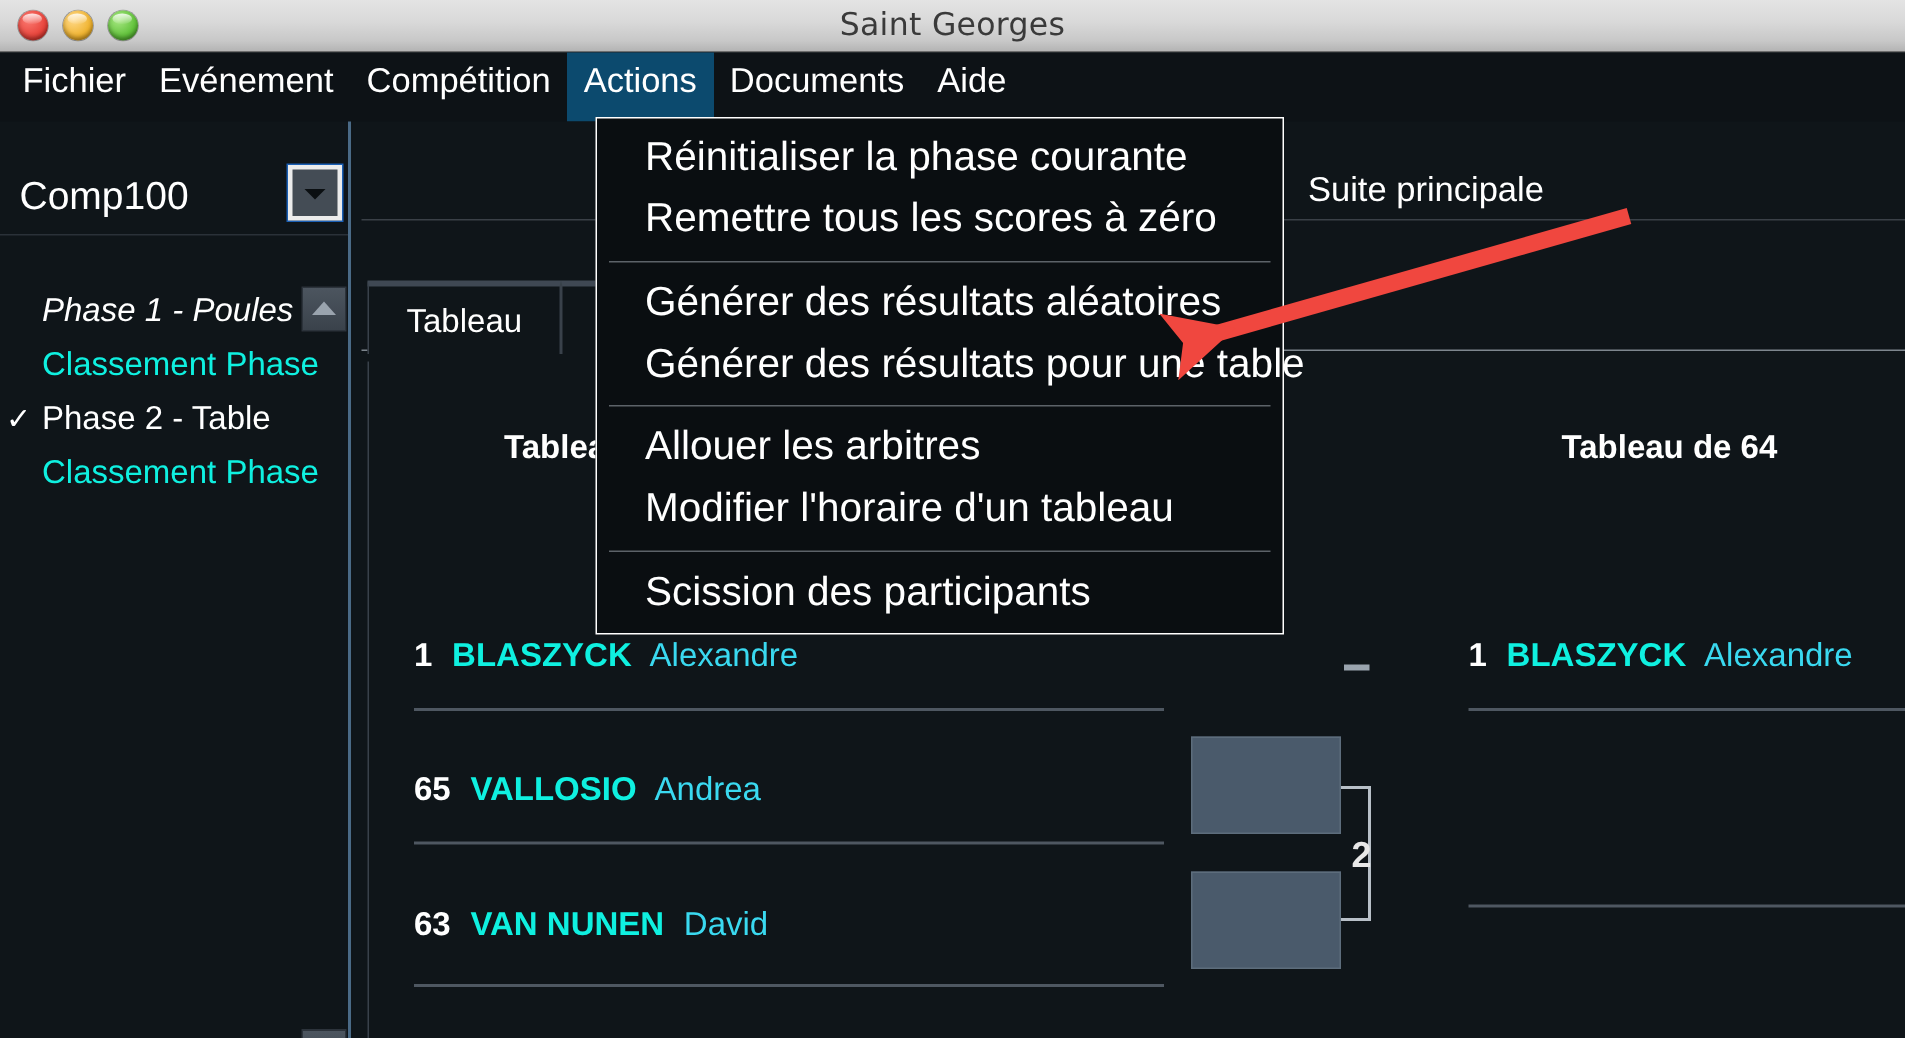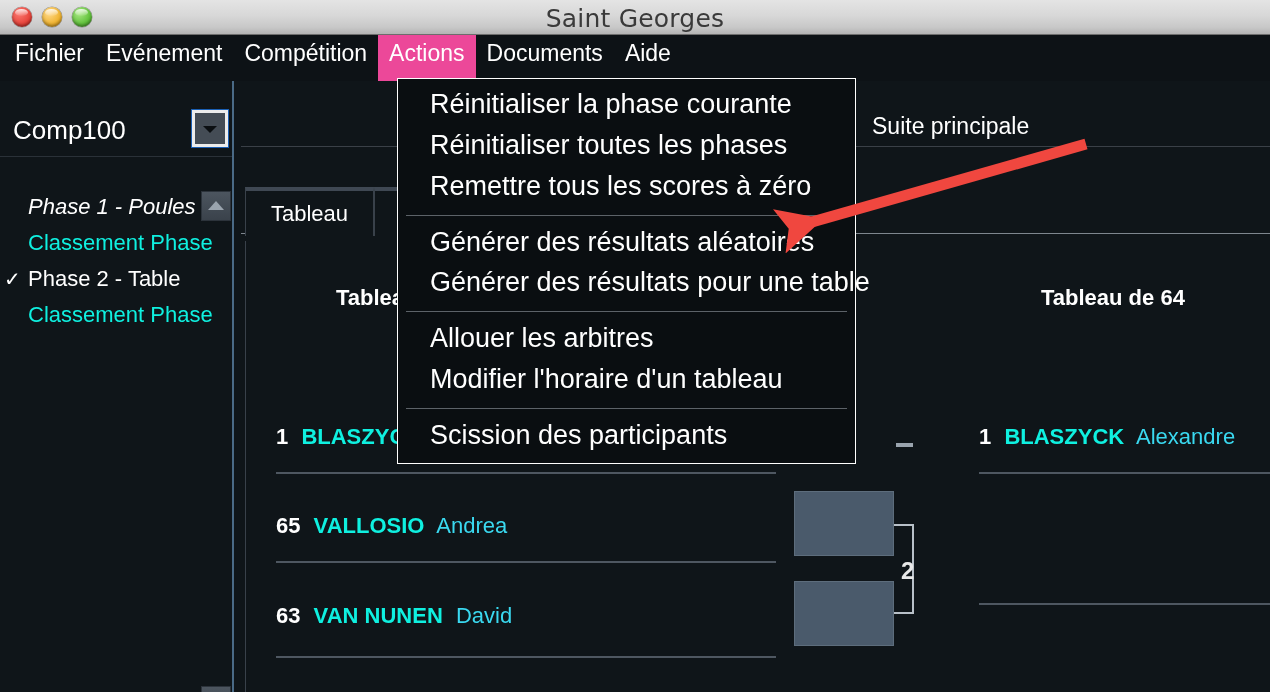--- a/index.html
+++ b/index.html
@@ -23,21 +23,21 @@
     left: 0; top: 0;
     width: 1270px; height: 35px;
     background: linear-gradient(to bottom, #e4e4e4 0%, #d8d8d8 45%, #c8c8c8 80%, #b4b4b4 100%);
     border-bottom: 1px solid #6d6d6d;
     box-sizing: border-box;
   }
   .title-text {
     position: absolute;
     left: 0; right: 0; top: 4px;
     text-align: center;
-    font-size: 25px;
+    font-size: 21px;
     color: #3a3a3a;
     font-family: "DejaVu Sans", sans-serif;
     letter-spacing: 0.2px;
   }
   .lights { position: absolute; left: 12px; top: 7px; display: flex; gap: 10px; }
   .light {
     width: 20px; height: 20px; border-radius: 50%;
     box-shadow: inset 0 -2px 3px rgba(0,0,0,0.35), 0 0 0 0.5px rgba(0,0,0,0.35);
     position: relative;
   }
@@ -61,21 +61,21 @@
     padding-left: 4px;
     box-sizing: border-box;
   }
   .menubar-item {
     font-size: 23px;
     color: #ffffff;
     padding: 7px 11px 8px 11px;
     white-space: nowrap;
     line-height: 1;
   }
-  .menubar-item.active { background: #ec4899; }
+  .menubar-item.active { background: #0c4a6e; }
 
   
   .left-panel {
     position: absolute;
     left: 0; top: 81px;
     width: 233px; height: 611px;
     background: #0f1519;
   }
   .combo-row {
     position: absolute;
@@ -410,21 +410,20 @@
         <span class="first">Alexandre</span>
       </div>
       <div class="entry-line" style="left:733px; top:231px; width:292px;"></div>
       <div class="entry-line" style="left:733px; top:362px; width:292px;"></div>
 
     </div>
   </div>
 
   <div class="dropdown">
     <div class="menu-item">Réinitialiser la phase courante</div>
-    <div class="menu-item">Réinitialiser toutes les phases</div>
     <div class="menu-item">Remettre tous les scores à zéro</div>
     <div class="menu-sep"></div>
     <div class="menu-item">Générer des résultats aléatoires</div>
     <div class="menu-item">Générer des résultats pour une table</div>
     <div class="menu-sep"></div>
     <div class="menu-item">Allouer les arbitres</div>
     <div class="menu-item">Modifier l'horaire d'un tableau</div>
     <div class="menu-sep"></div>
     <div class="menu-item">Scission des participants</div>
   </div>

